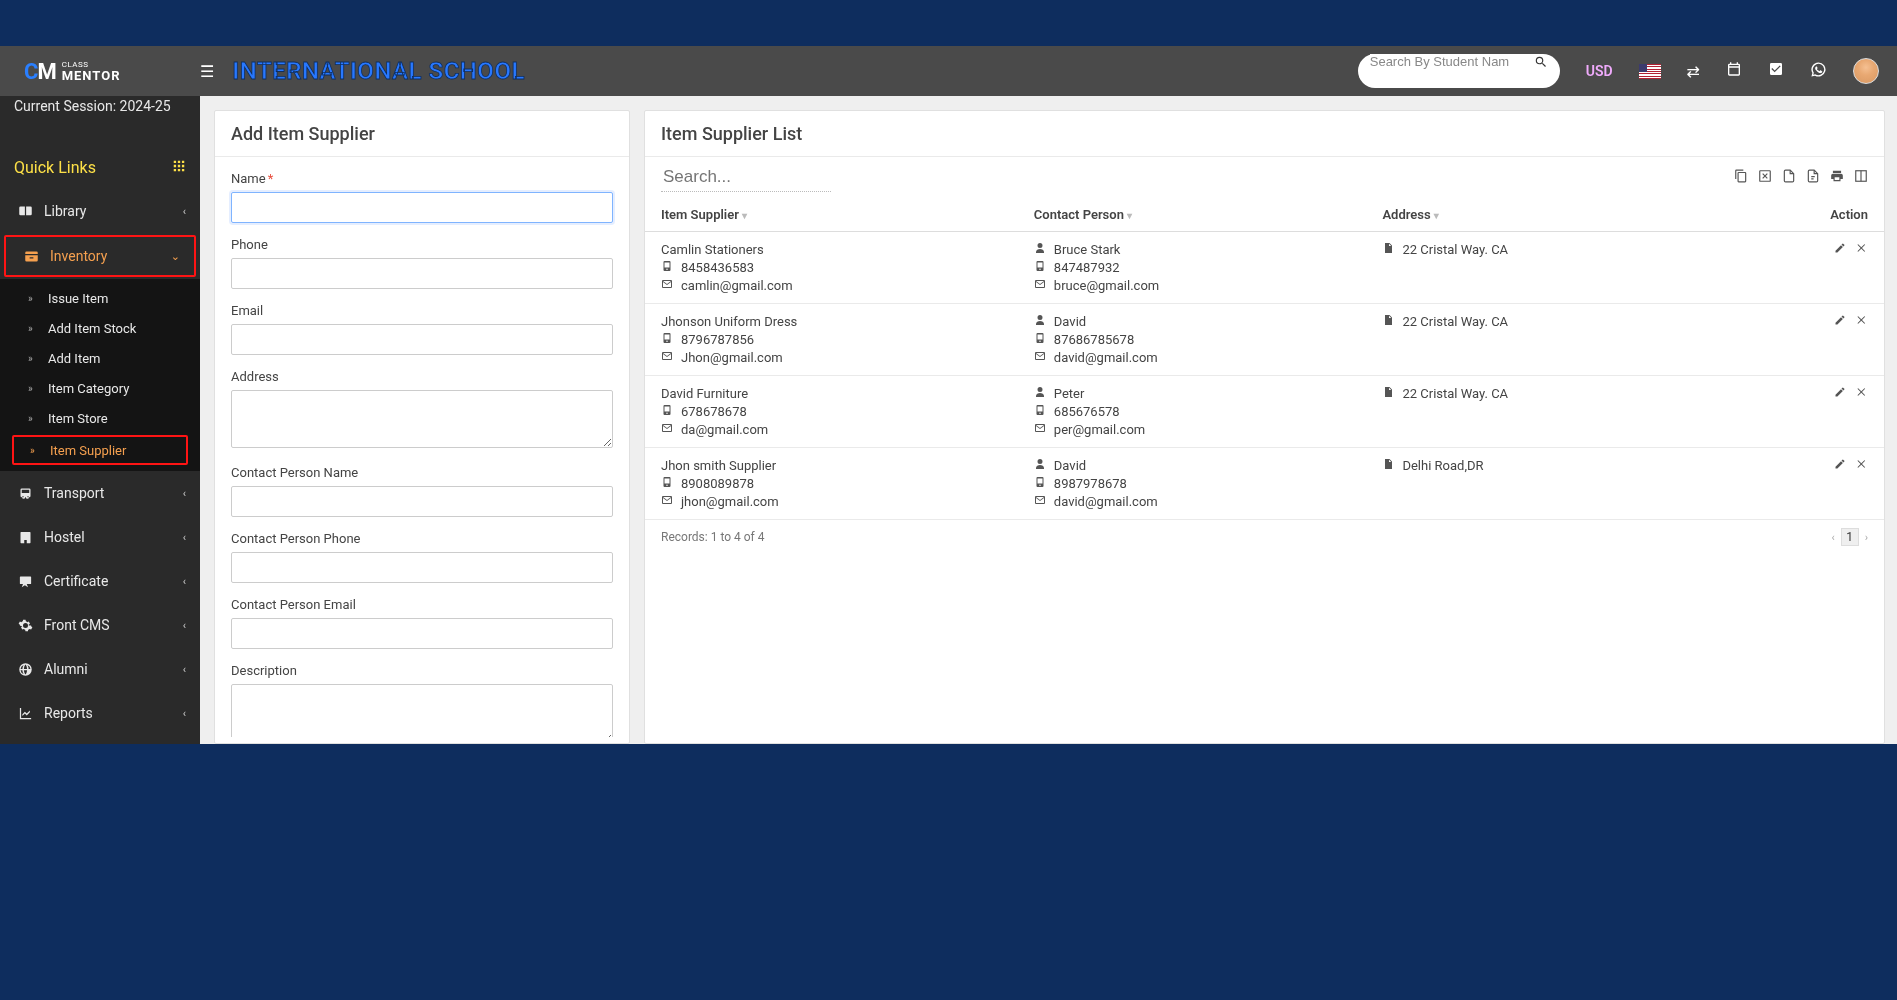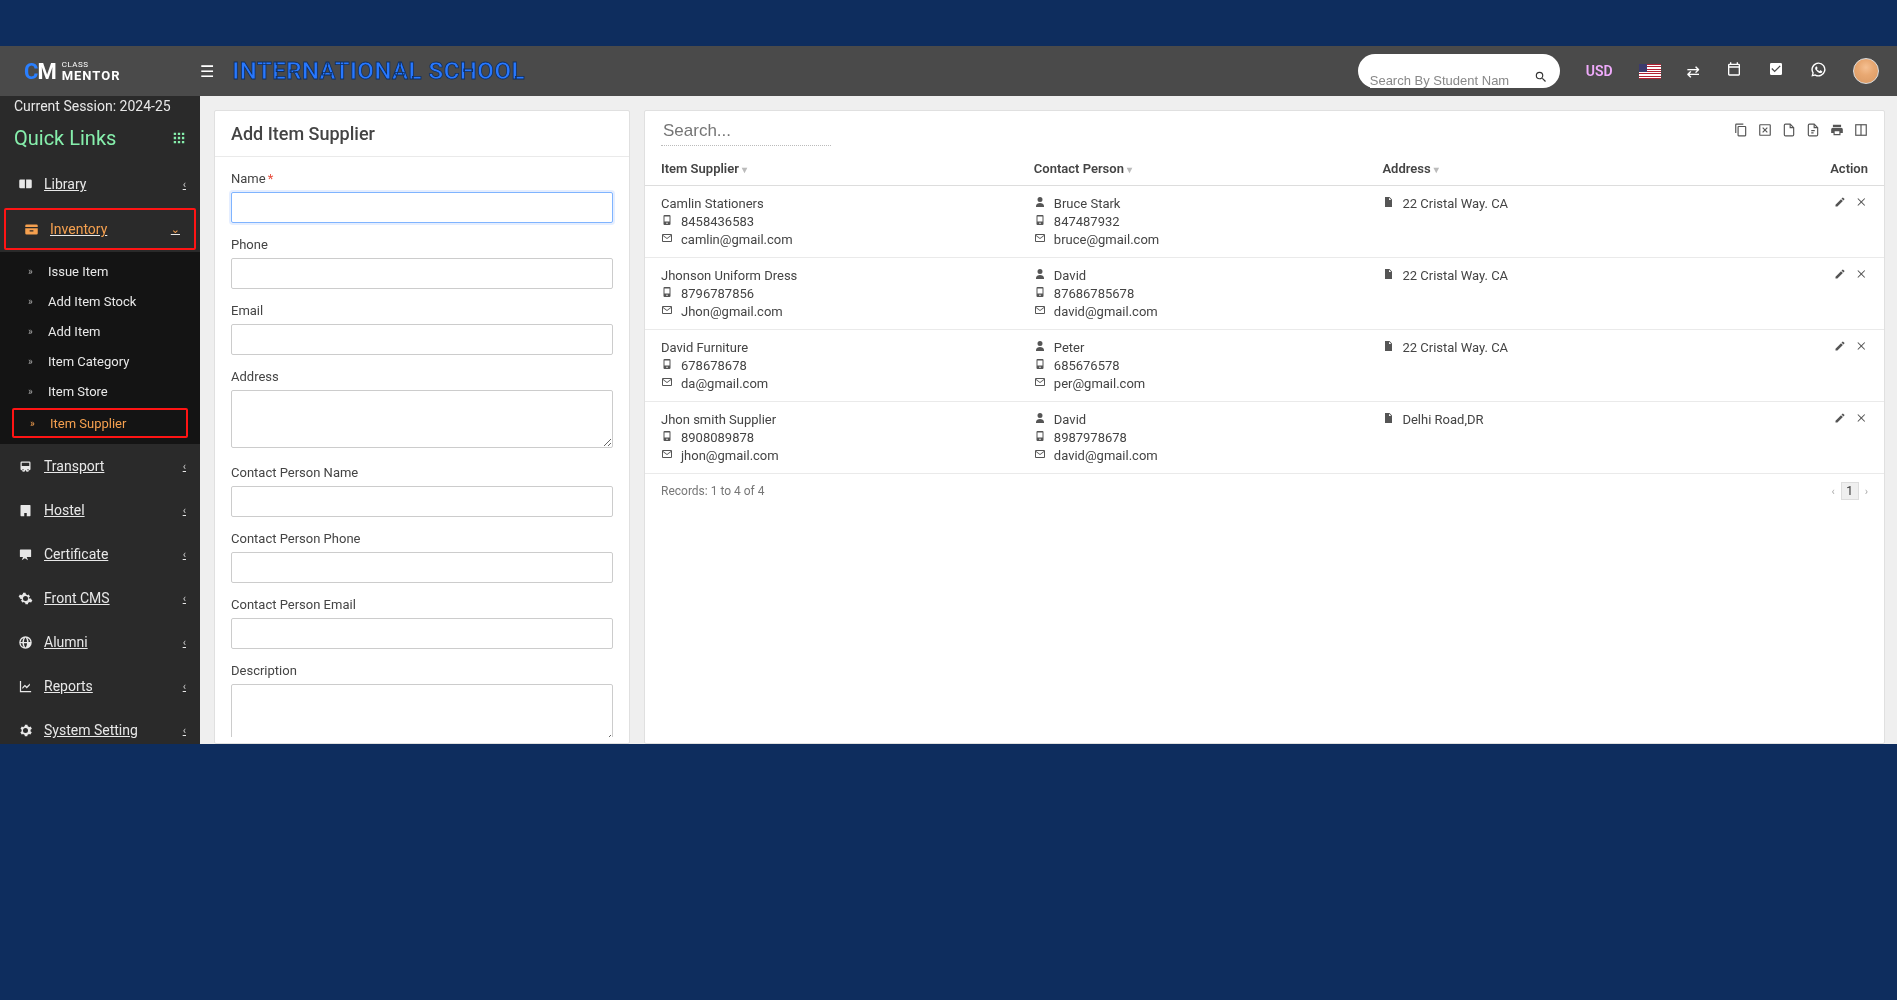--- a/index.html
+++ b/index.html
@@ -67,21 +67,21 @@
   display: flex;
   align-items: center;
   gap: 26px;
 }
 .search-wrap {
   background: #fff;
   border-radius: 20px;
   height: 34px;
   width: 202px;
   display: flex;
-  align-items: flex-end;
+  align-items: flex-start;
   padding: 0 12px;
   gap: 4px;
 }
 .search-wrap input {
   border: none;
   outline: none;
   flex: 1;
   font-size: 13px;
   width: 100%;
   color: #333;
@@ -132,33 +132,33 @@
 .session-row {
   padding: 2px 14px 8px 14px;
   font-size: 14px;
   color: #e8e8e8;
 }
 .quick-row {
   padding: 4px 14px 12px 14px;
   display: flex;
   justify-content: space-between;
   align-items: center;
-  color: #86efac;
-  font-size: 20px;
+  color: #fde047;
+  font-size: 16px;
+  margin-top: 32px;
 }
 .nav-item {
   height: 44px;
   display: flex;
   align-items: center;
   padding: 0 14px;
   font-size: 14px;
   color: #e8e8e8;
   cursor: pointer;
   position: relative;
-  text-decoration: underline;
 }
 .nav-item .nav-icon {
   width: 22px;
   display: inline-flex;
   justify-content: center;
 }
 .nav-item .nav-label { margin-left: 8px; }
 .nav-item .chev {
   margin-left: auto;
   font-size: 11px;
@@ -525,20 +525,21 @@
           <input class="form-input" style="">
         </div>
         <div class="form-group">
           <label class="form-label">Description</label>
           <textarea class="form-textarea desc-ta" style=""></textarea>
         </div>
       </div>
     </div>
 
     <div class="card list-card">
+      <div class="card-head">Item Supplier List</div>
       <div class="list-tools">
         <input class="list-search" placeholder="Search..." style="">
         <div class="export-icons">
           <span><svg width="14" height="14" viewBox="0 0 24 24" fill="currentColor">
                 <path d="M16 1H4a2 2 0 00-2 2v14h2V3h12V1zm3 4H8a2 2 0 00-2 2v14a2 2 0 002 2h11a2 2 0 002-2V7a2 2 0 00-2-2zm0 16H8V7h11v14z"></path>
               </svg></span>
           <span><svg width="14" height="14" viewBox="0 0 24 24" fill="none" stroke="currentColor" stroke-width="2">
                 <rect x="3" y="3" width="18" height="18" rx="1"></rect>
                 <path d="M8 8l8 8M16 8l-8 8"></path>
               </svg></span>

